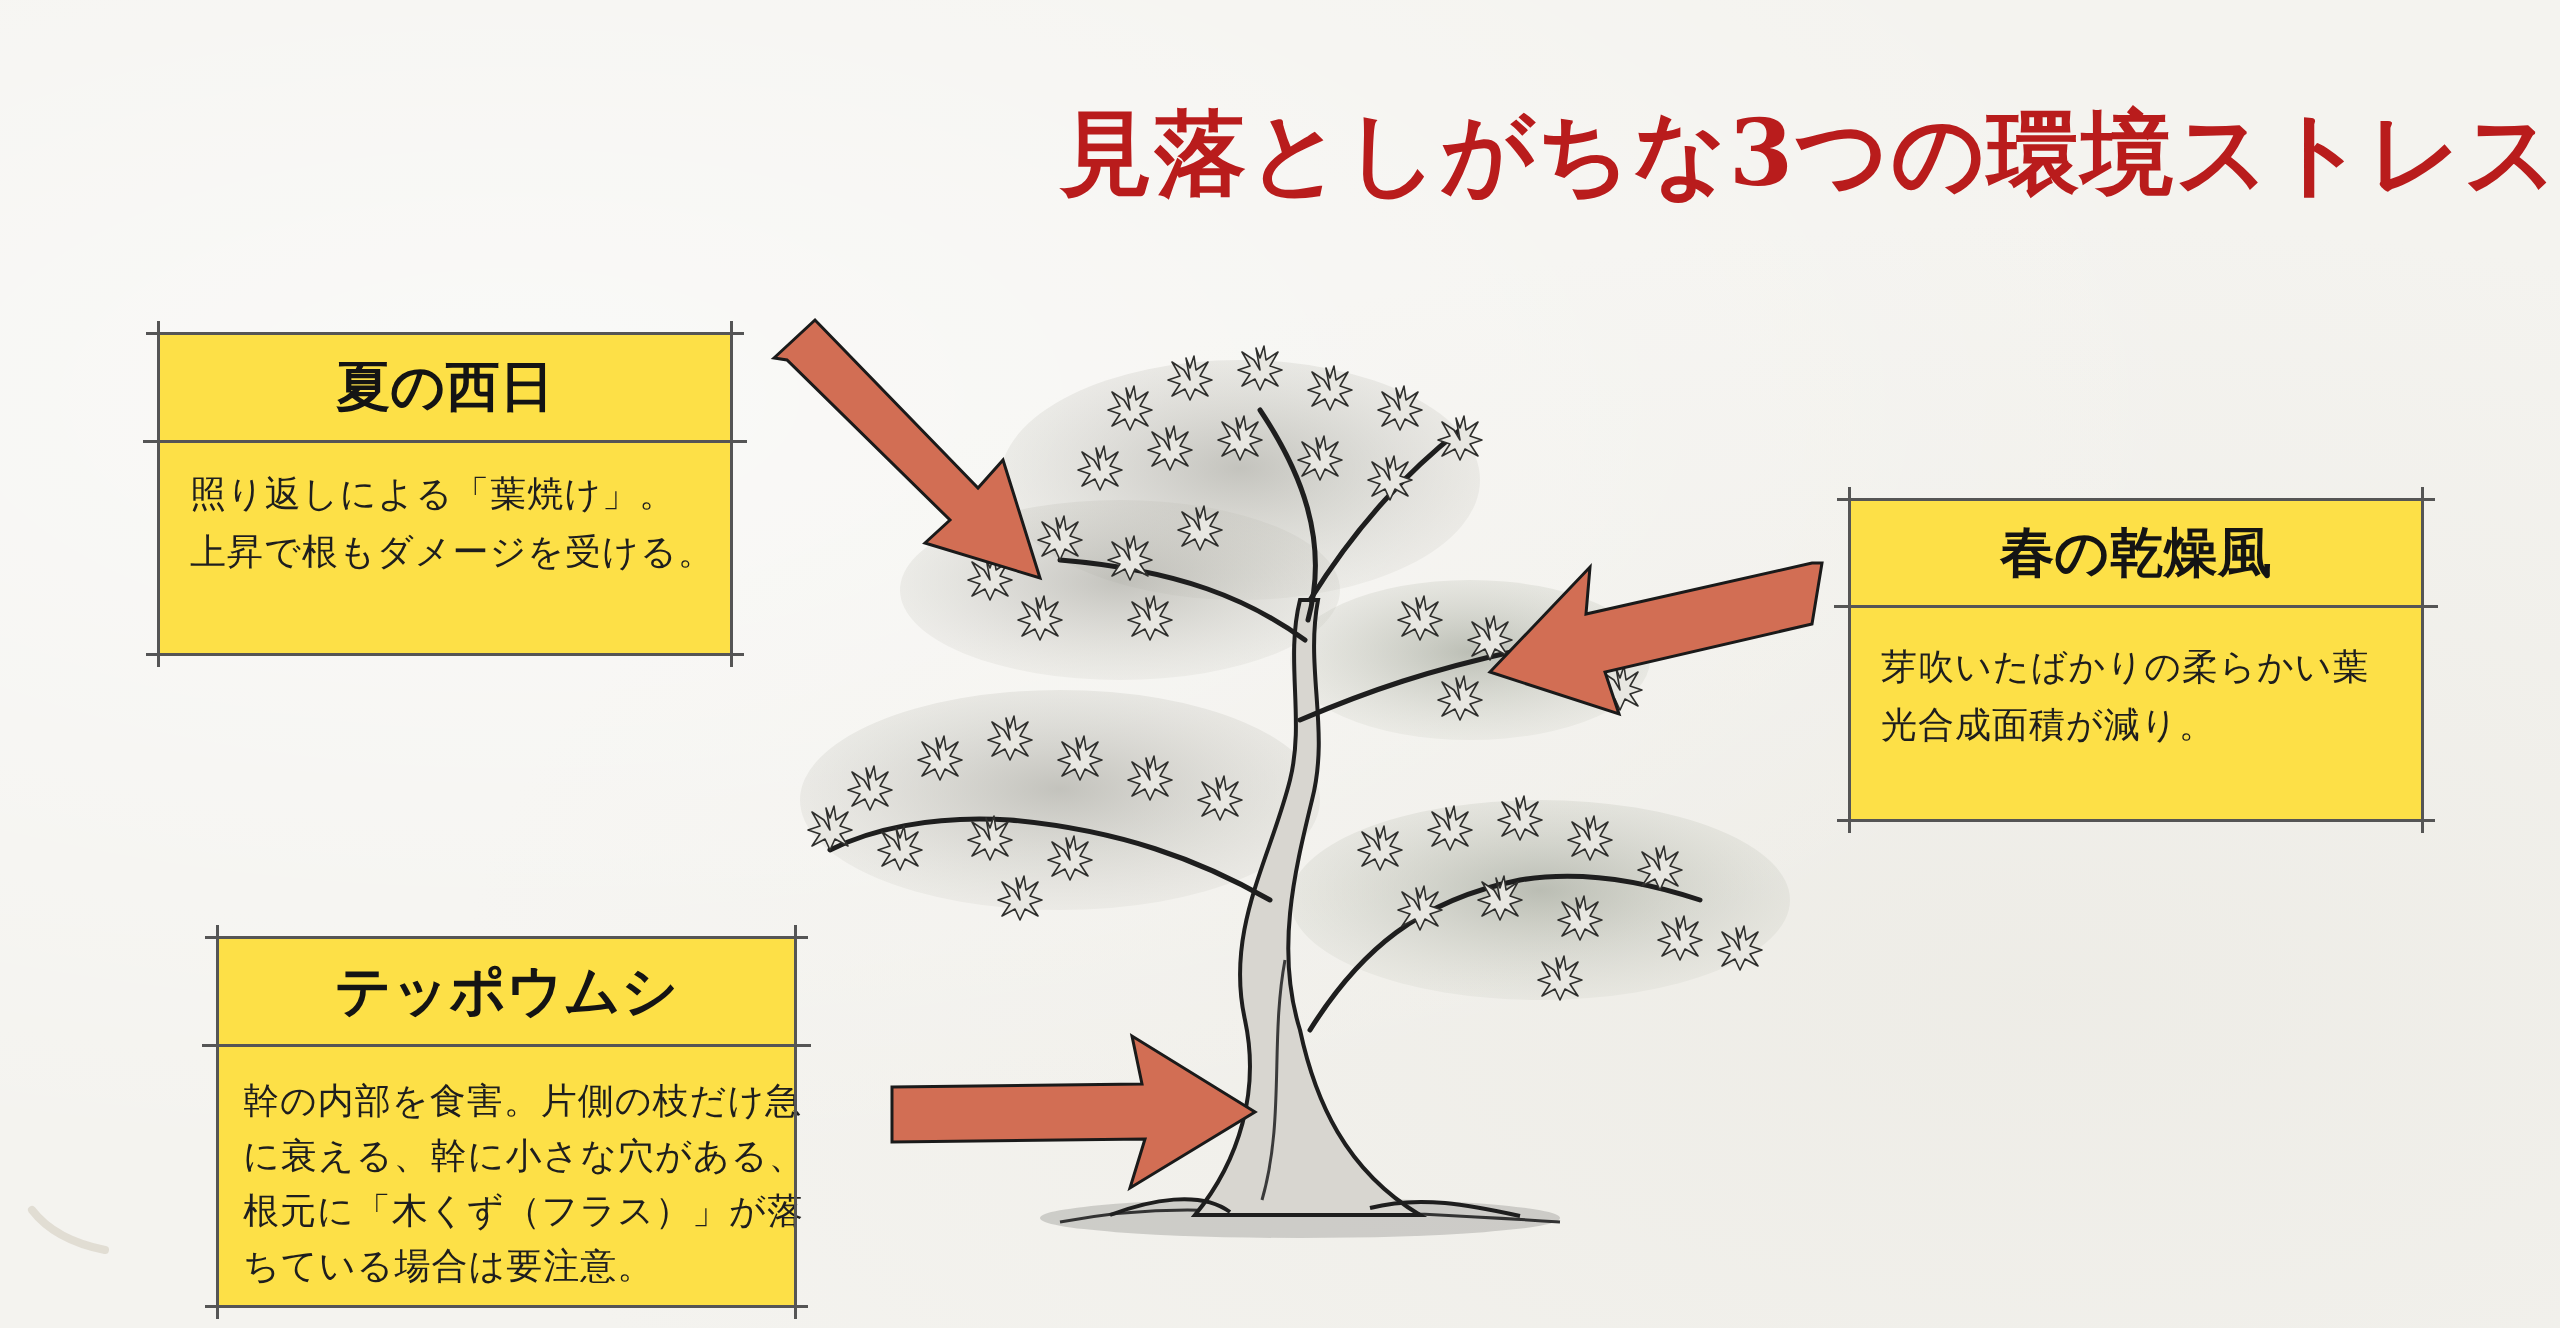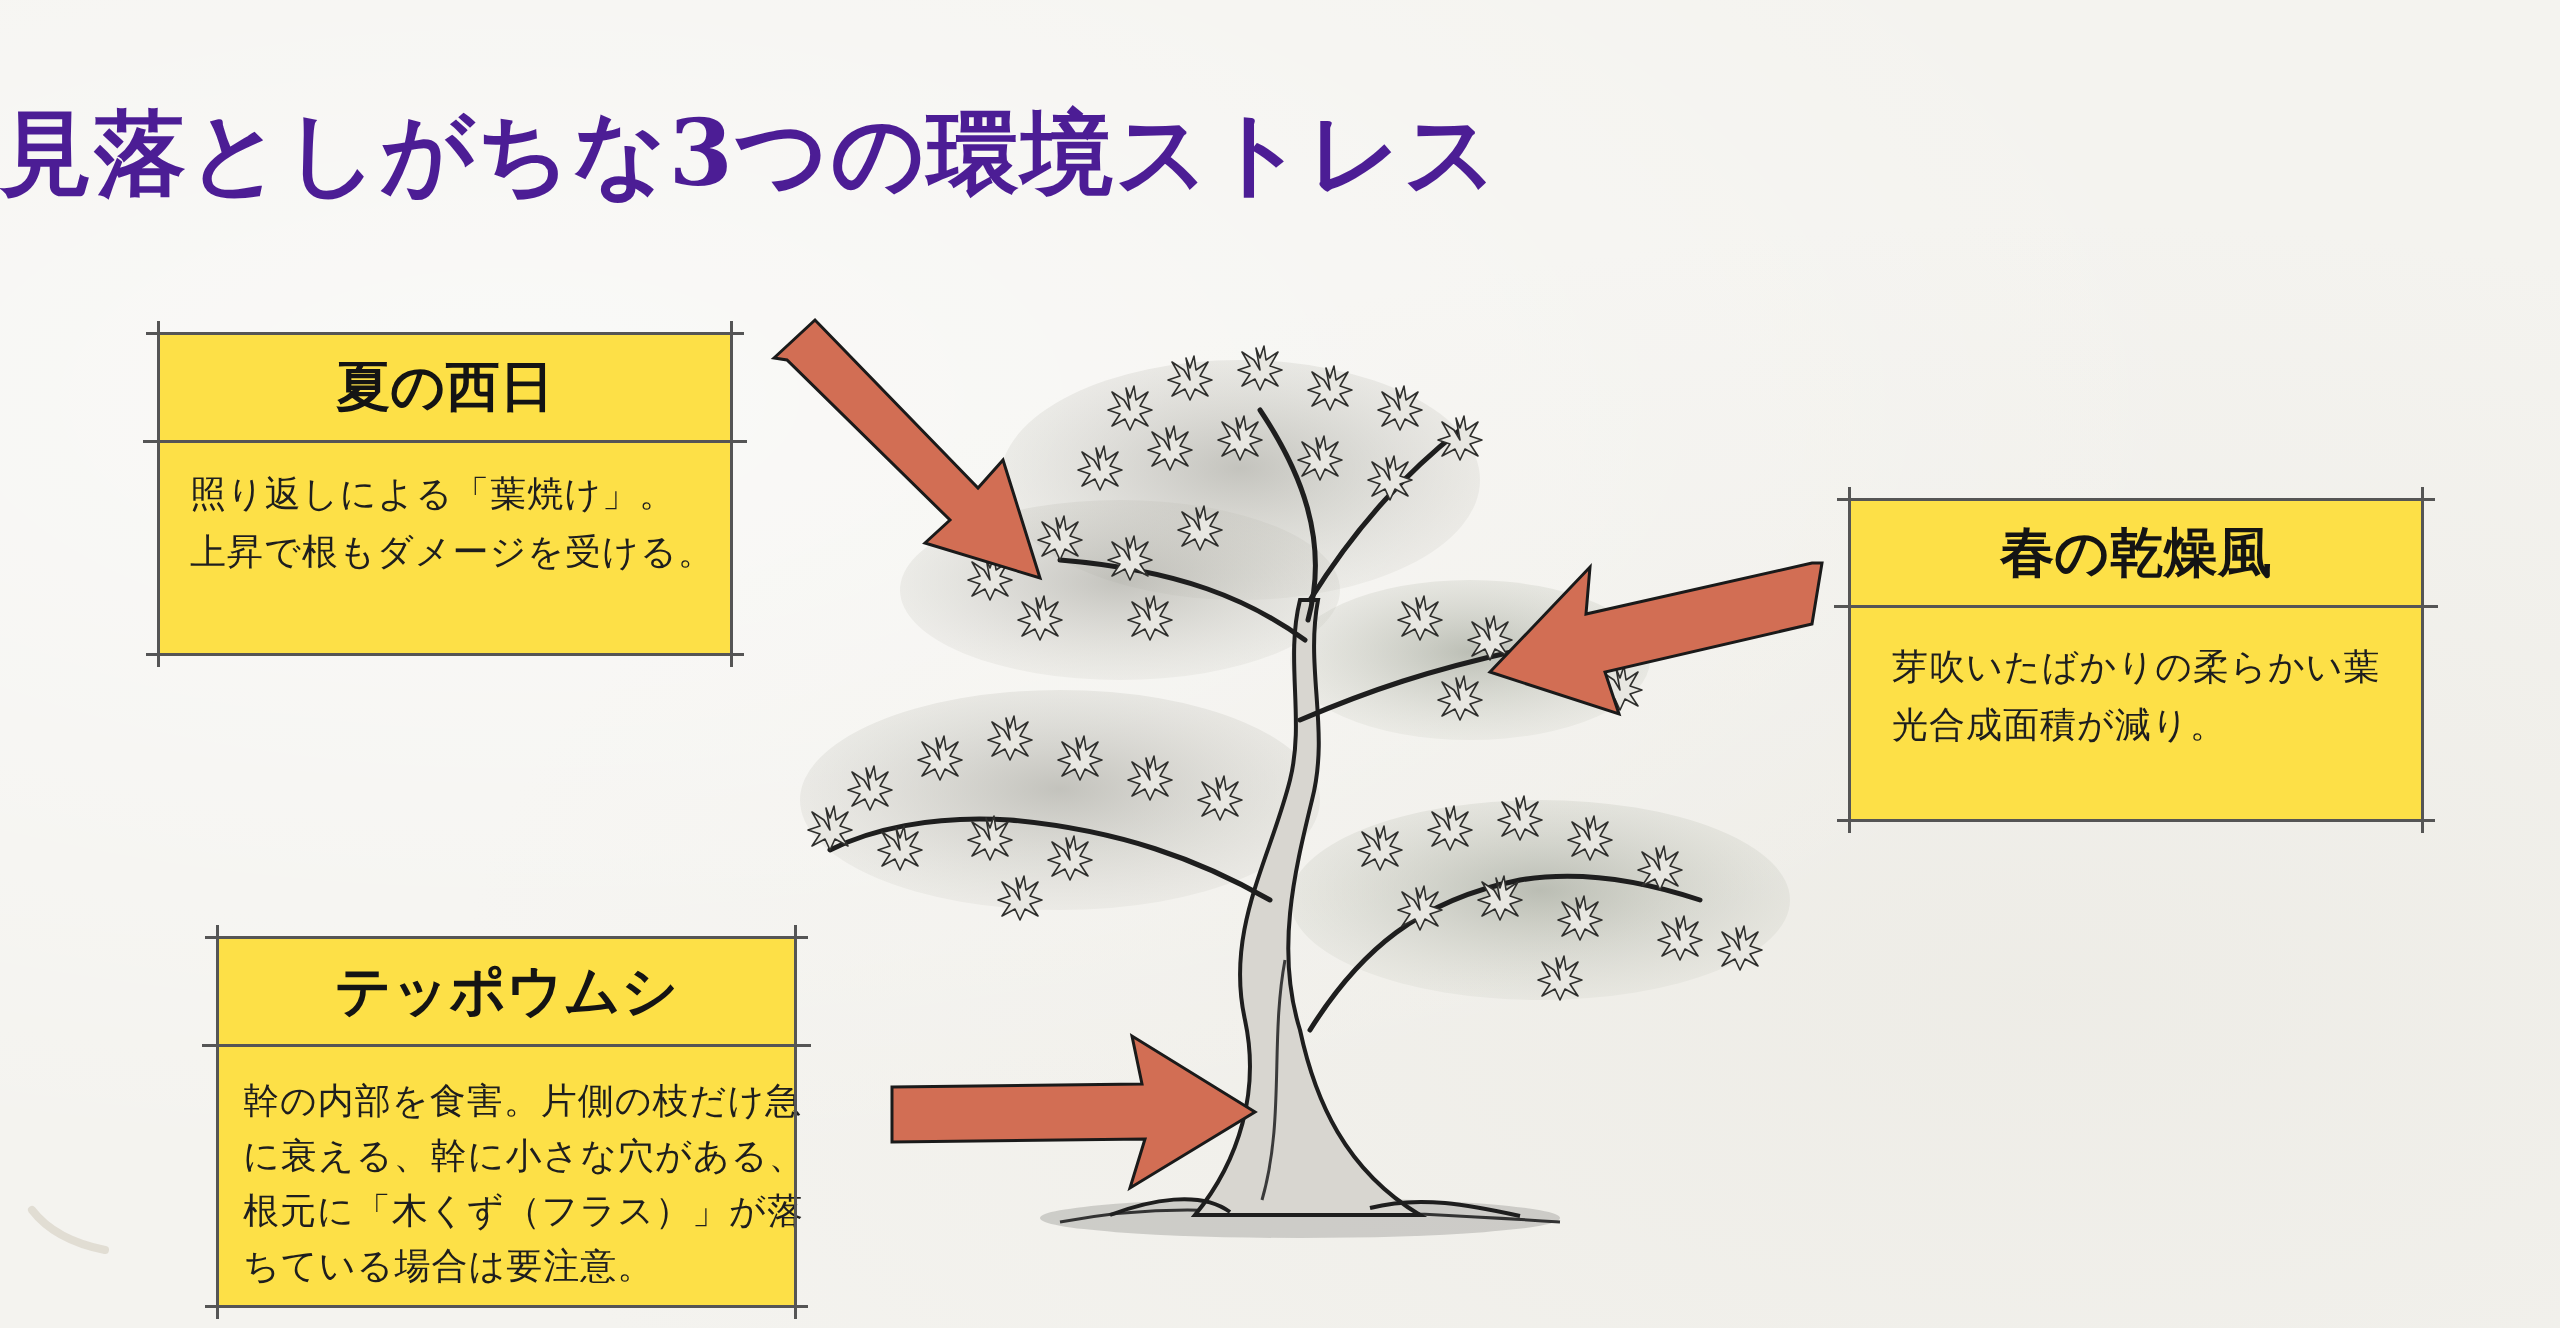--- a/index.html
+++ b/index.html
@@ -6,23 +6,23 @@
   body {
     width: 2560px; height: 1328px; overflow: hidden; position: relative;
     background: #f4f3ef;
     background-image:
       radial-gradient(ellipse at 20% 30%, rgba(255,255,255,0.55), rgba(255,255,255,0) 60%),
       radial-gradient(ellipse at 80% 75%, rgba(230,228,220,0.45), rgba(230,228,220,0) 55%);
     font-family: "DejaVu Sans", "Liberation Sans", sans-serif;
     color: #1c1c1c;
   }
   .title {
-    position: absolute; left: 0; top: 92px; width: 2560px; text-align: left;
+    position: absolute; left: 0; top: 92px; width: 2560px; text-align: right;
     font-family: "DejaVu Serif", "Liberation Serif", serif;
-    font-weight: bold; font-size: 92px; letter-spacing: 2px; color: #4c1d95;
+    font-weight: bold; font-size: 92px; letter-spacing: 2px; color: #b91c1c;
     margin: 0;
   }
   .box {
     position: absolute; background: #fde047; box-sizing: border-box;
     border-left: 3px solid #555; border-right: 3px solid #555;
     border-top: 3px solid #555; border-bottom: 3px solid #555;
   }
   
   .box::before, .box::after {
     content: ""; position: absolute; pointer-events: none;
@@ -44,21 +44,21 @@
     font-size: 36px; line-height: 58px; color: #1e1e1e; letter-spacing: 1px;
   }
   .box-body .line { display: block; white-space: nowrap; }
 
   #box-west { left: 157px; top: 332px; width: 576px; height: 324px; }
   #box-west .box-head { height: 105px; font-size: 54px; }
   #box-west .box-body { padding: 22px 0 0 30px; }
 
   #box-wind { left: 1848px; top: 498px; width: 576px; height: 324px; }
   #box-wind .box-head { height: 104px; font-size: 54px; font-family: Liberation Mono, monospace; }
-  #box-wind .box-body { padding: 30px 0 0 30px; margin-left: 11px; }
+  #box-wind .box-body { padding: 30px 0 0 30px; }
 
   #box-borer { left: 216px; top: 936px; width: 581px; height: 372px; }
   #box-borer .box-head { height: 105px; font-size: 56px; }
   #box-borer .box-body { padding: 26px 0 0 24px; line-height: 55px; }
 
   .illustration { position: absolute; left: 0; top: 0; width: 2560px; height: 1328px; pointer-events: none; }
   .arrow { pointer-events: auto; }
 </style>
 </head>
 <body>

